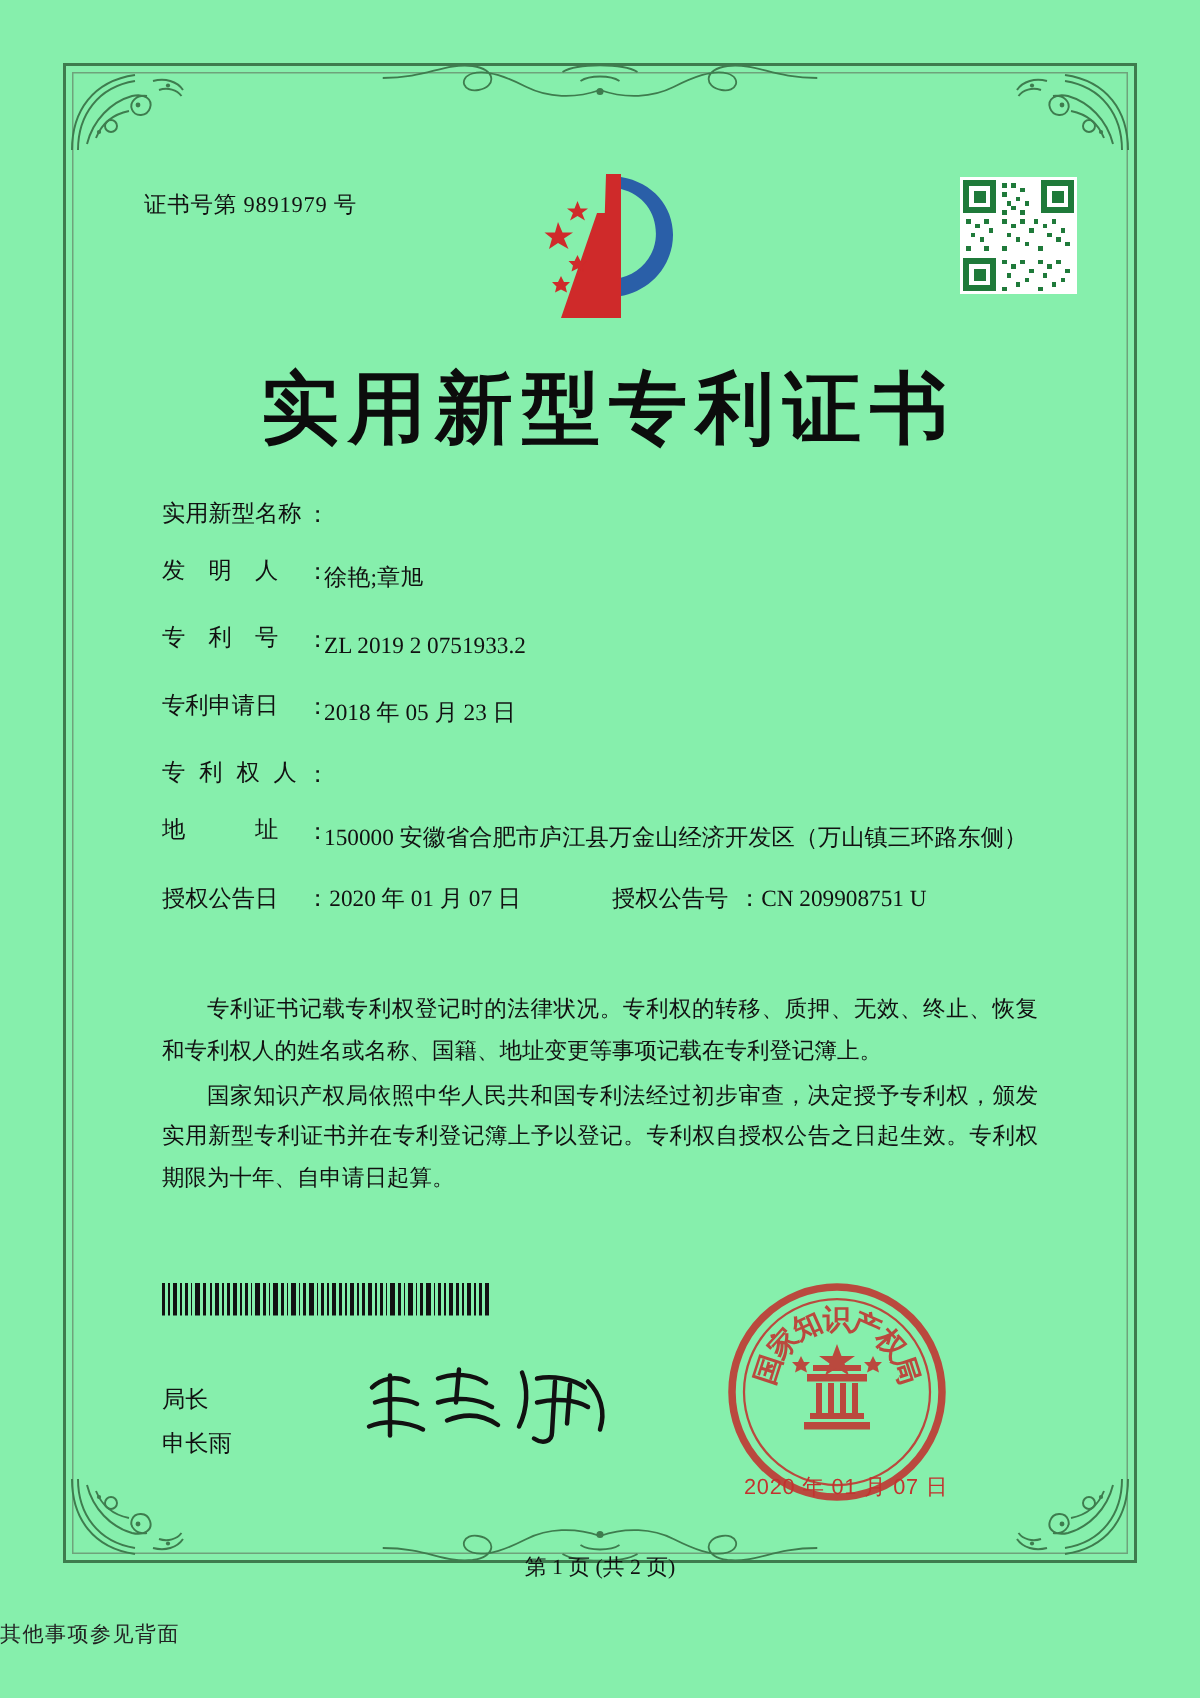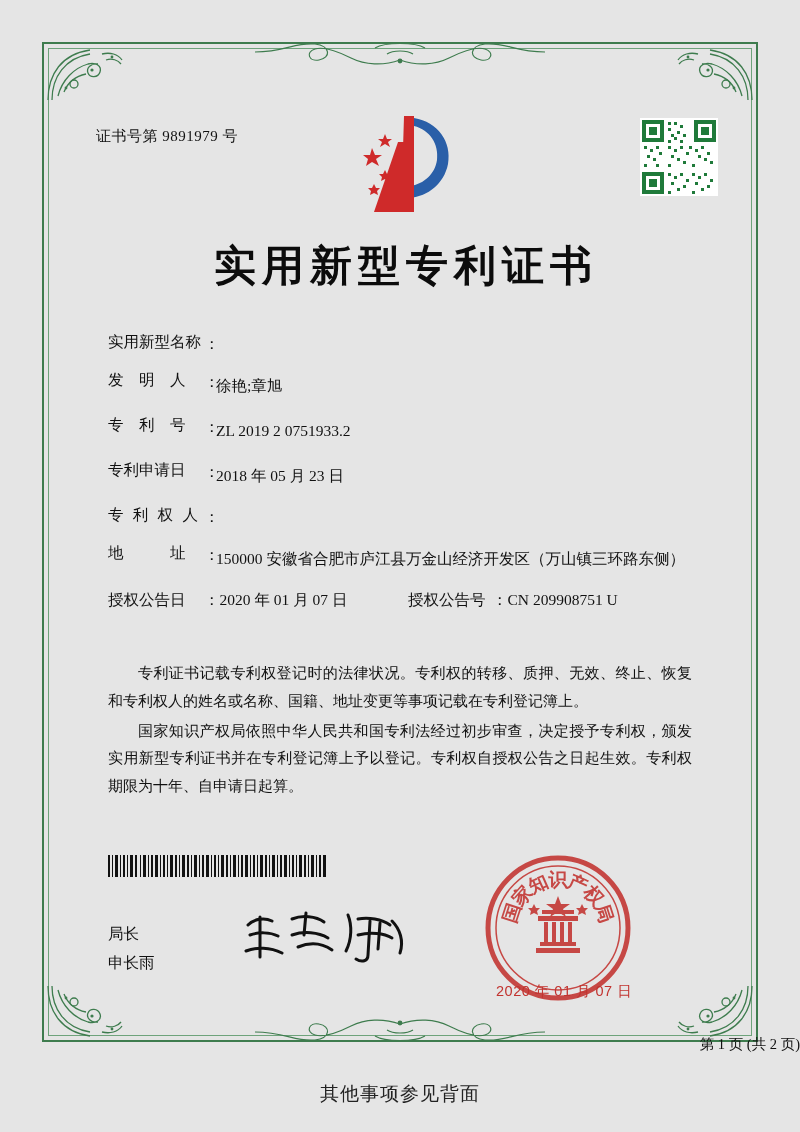--- a/index.html
+++ b/index.html
@@ -14,21 +14,21 @@
     color: #111;
     position: relative;
     overflow: hidden;
   }
 
   .page {
     position: absolute;
     left: 0; top: 0;
     width: 800px;
     height: 1132px;
-    background: #e5e5e5;
+    background: #86efac;
   }
 
   
   .border-outer {
     position: absolute;
     left: 42px; top: 42px;
     width: 716px; height: 1000px;
     border: 2px solid #3e7c4e;
     box-sizing: border-box;
   }
@@ -102,21 +102,21 @@
     height: 78px;
   }
   .qr svg { display:block; width:100%; height:100%; }
 
   
   .title {
     position: absolute;
     left: 0; right: 0;
     top: 238px;
     text-align: center;
-    font-size: 42px;
+    font-size: 52px;
     font-weight: bold;
     letter-spacing: 6px;
     font-family: "Liberation Serif", "DejaVu Serif", serif;
     color: #0c0c0c;
     margin-left: 12px;
   }
 
   
   .fields {
     position: absolute;
@@ -228,30 +228,29 @@
     letter-spacing: 0.5px;
     font-family: "Liberation Sans", sans-serif;
     white-space: nowrap;
   }
 
   
   .page-num {
     position: absolute;
     left: 0; right: 0;
     top: 1035px;
-    text-align: right;
+    text-align: center;
     font-size: 14.5px;
     color: #111;
   }
   .back-note {
     position: absolute;
     left: 0; right: 0;
     top: 1081px;
-    text-align: center;
-    font-size: 19px;
+    font-size: 14px;
     color: #222;
     letter-spacing: 1px;
   }
 </style>
 </head>
 <body>
 
 <div class="page">
 
   <div class="border-outer"></div>

